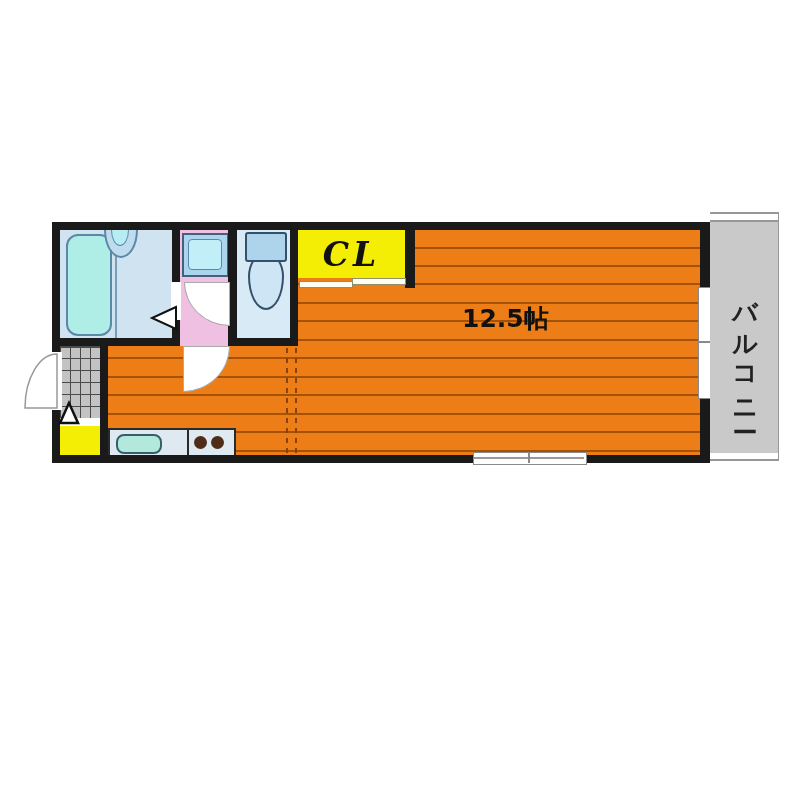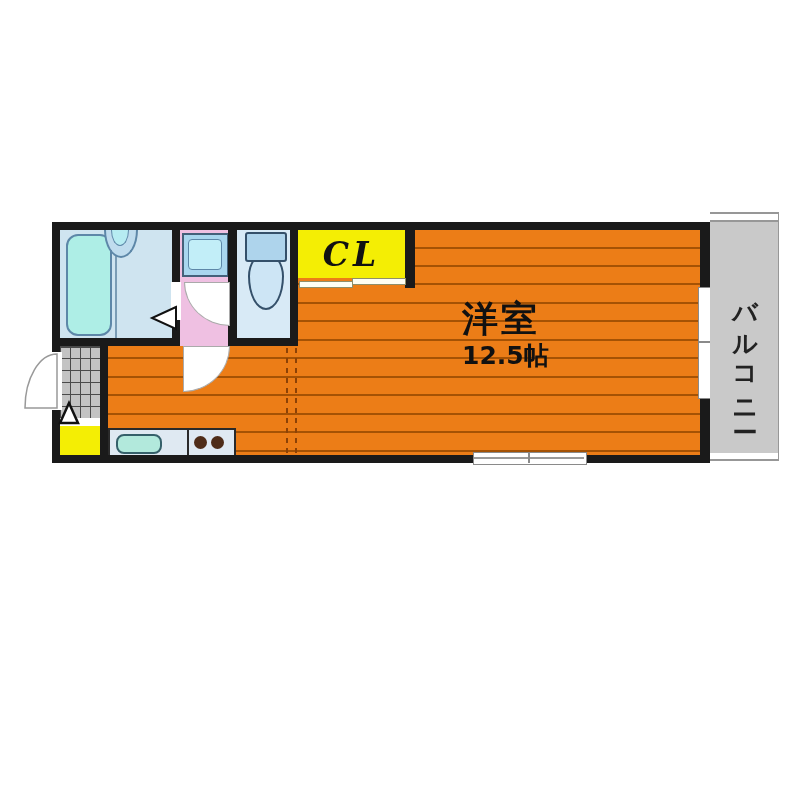--- a/index.html
+++ b/index.html
@@ -137,17 +137,16 @@
 
   <div class="bline" style="left:710px;top:212px;width:69px;height:1.5px;"></div>
   <div class="bline" style="left:710px;top:220px;width:69px;height:1.5px;"></div>
   <div id="balcony-fill" class="abs"></div>
   <div class="bline" style="left:710px;top:459px;width:69px;height:1.5px;"></div>
   <div class="bline" style="left:777.5px;top:212px;width:1.5px;height:249px;"></div>
   <div id="balcony-label" class="abs">バルコニー</div>
 
   <div id="closet-label" class="abs">CL</div>
   <div id="room-label" class="abs">
-    <div class="l1">洋室</div>
     <div class="l2">12.5帖</div>
   </div>
 
 </div>
 
 </body></html>

